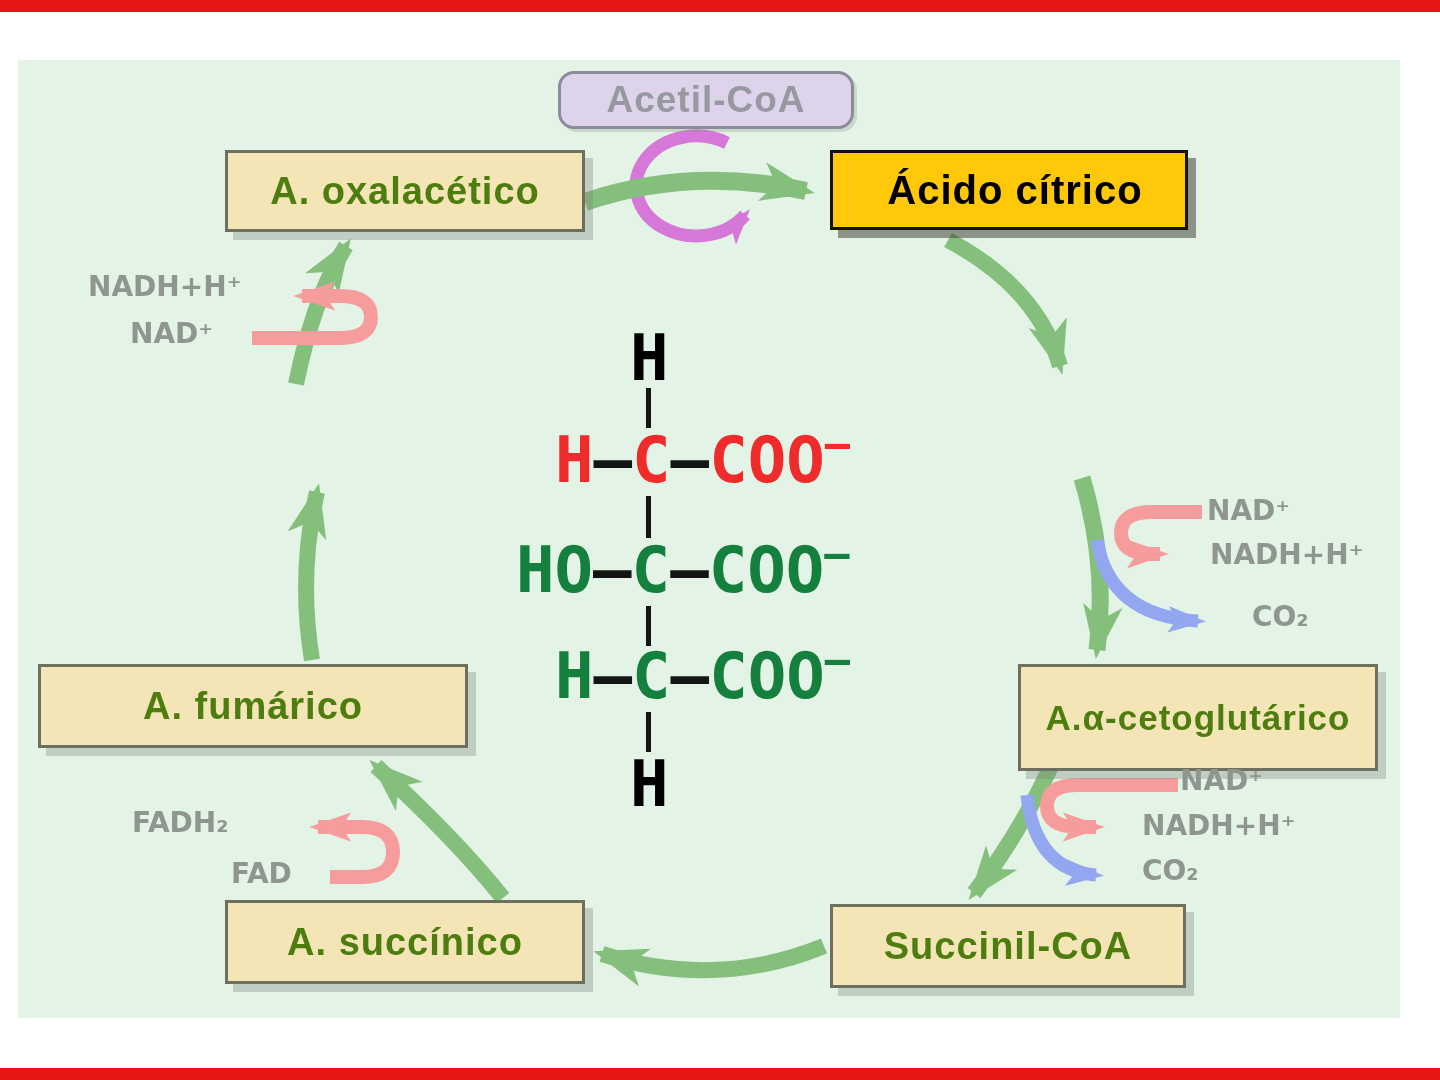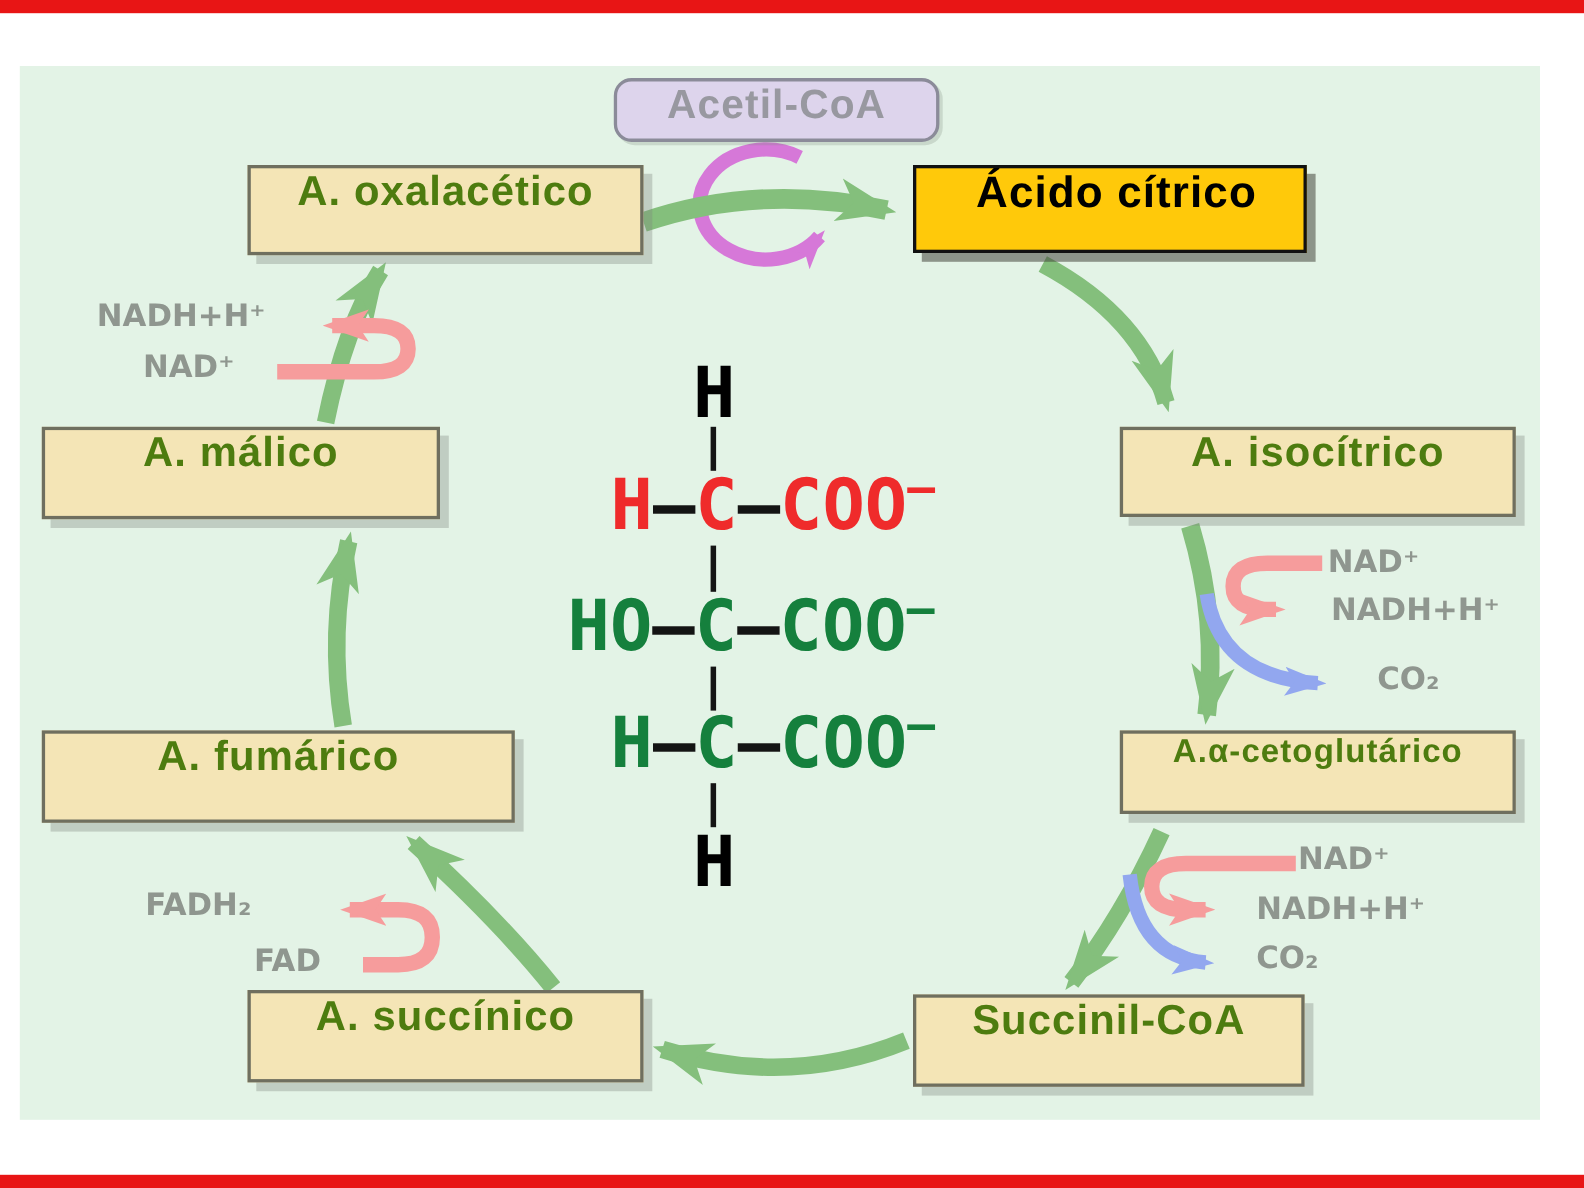--- a/index.html
+++ b/index.html
@@ -4,21 +4,21 @@
 <style>
   html,body{margin:0;padding:0;background:#fff;}
   .stage{position:relative;width:1440px;height:1080px;background:#fff;overflow:hidden;
          font-family:"Liberation Sans",sans-serif;}
   .redbar{position:absolute;left:0;width:1440px;height:12px;background:#e81515;}
   .redbar.top{top:0;}
   .redbar.bottom{bottom:0;}
   .panel{position:absolute;left:18px;top:60px;width:1382px;height:958px;background:#e3f3e6;}
   svg.arrows{position:absolute;left:0;top:0;width:1440px;height:1080px;}
 
-  .box{position:absolute;display:flex;justify-content:center;
+  .box{position:absolute;display:flex;align-items:center;justify-content:center;
        box-sizing:border-box;font-weight:bold;letter-spacing:1px;}
   .tan{background:#f4e5b6;border:3px solid #6f6f5f;color:#4d7c0f;font-size:38px;
        box-shadow:8px 8px 0 rgba(125,135,125,0.35);}
   .yellow{background:#ffc90a;border:3px solid #111;color:#000;font-size:40px;
        box-shadow:8px 8px 0 rgba(70,70,60,0.55);}
   .lav{background:#ddd4ec;border:3px solid #8b8b99;border-radius:16px;color:#9898a0;
        font-size:37px;box-shadow:3px 3px 0 rgba(125,135,125,0.25);}
 
   .cof{position:absolute;font-family:"DejaVu Sans",sans-serif;font-weight:bold;
        font-size:28px;color:#8f968f;white-space:pre;}
@@ -76,37 +76,31 @@
 
   <div class="box lav" style="left:558px;top:71px;width:296px;height:58px;">
     <span>Acetil-CoA</span>
   </div>
   <div class="box tan" style="left:225px;top:150px;width:360px;height:82px;">
     <span>A. oxalacético</span>
   </div>
   <div class="box yellow" style="left:830px;top:150px;width:358px;height:80px;padding-left:12px;">
     <span>Ácido cítrico</span>
   </div>
-  <div class="box tan" style="left:1018px;top:388px;width:360px;height:82px;">
-    <span>A. isocítrico</span>
-  </div>
-  <div class="box tan" style="left:1018px;top:664px;width:360px;height:76px;font-size:30px;">
+  <div class="box tan" style="left:1018px;top:664px;width:360px;height:107px;font-size:35px;">
     <span>A.α-cetoglutárico</span>
   </div>
   <div class="box tan" style="left:830px;top:904px;width:356px;height:84px;">
     <span>Succinil-CoA</span>
   </div>
   <div class="box tan" style="left:225px;top:900px;width:360px;height:84px;">
     <span>A. succínico</span>
   </div>
   <div class="box tan" style="left:38px;top:664px;width:430px;height:84px;">
     <span>A. fumárico</span>
-  </div>
-  <div class="box tan" style="left:38px;top:388px;width:362px;height:84px;">
-    <span>A. málico</span>
   </div>
 
   <div class="cof" style="left:88px;top:270px;">NADH+H⁺</div>
   <div class="cof" style="left:130px;top:317px;">NAD⁺</div>
   <div class="cof" style="left:132px;top:806px;">FADH₂</div>
   <div class="cof" style="left:231px;top:857px;">FAD</div>
   <div class="cof" style="left:1207px;top:494px;">NAD⁺</div>
   <div class="cof" style="left:1210px;top:538px;">NADH+H⁺</div>
   <div class="cof" style="left:1252px;top:600px;">CO₂</div>
   <div class="cof" style="left:1180px;top:764px;">NAD⁺</div>

